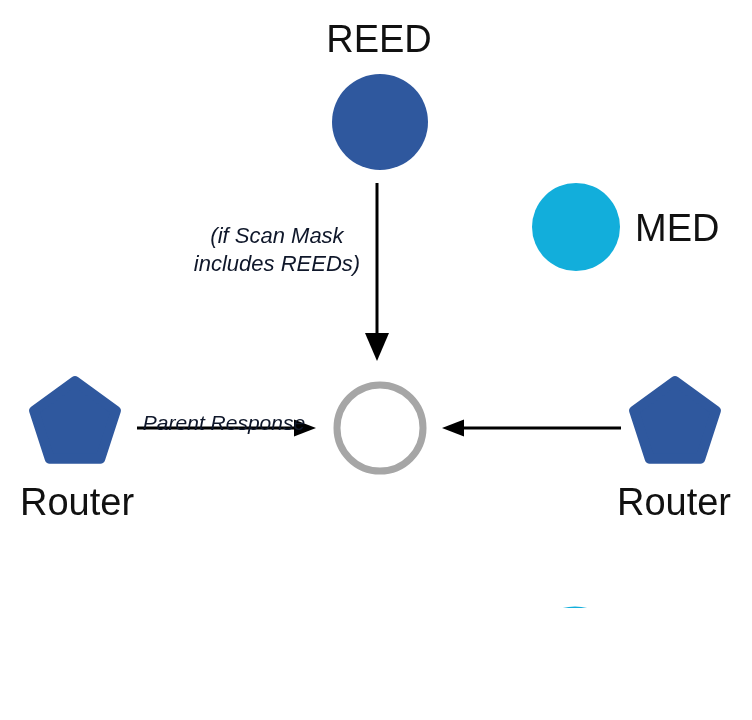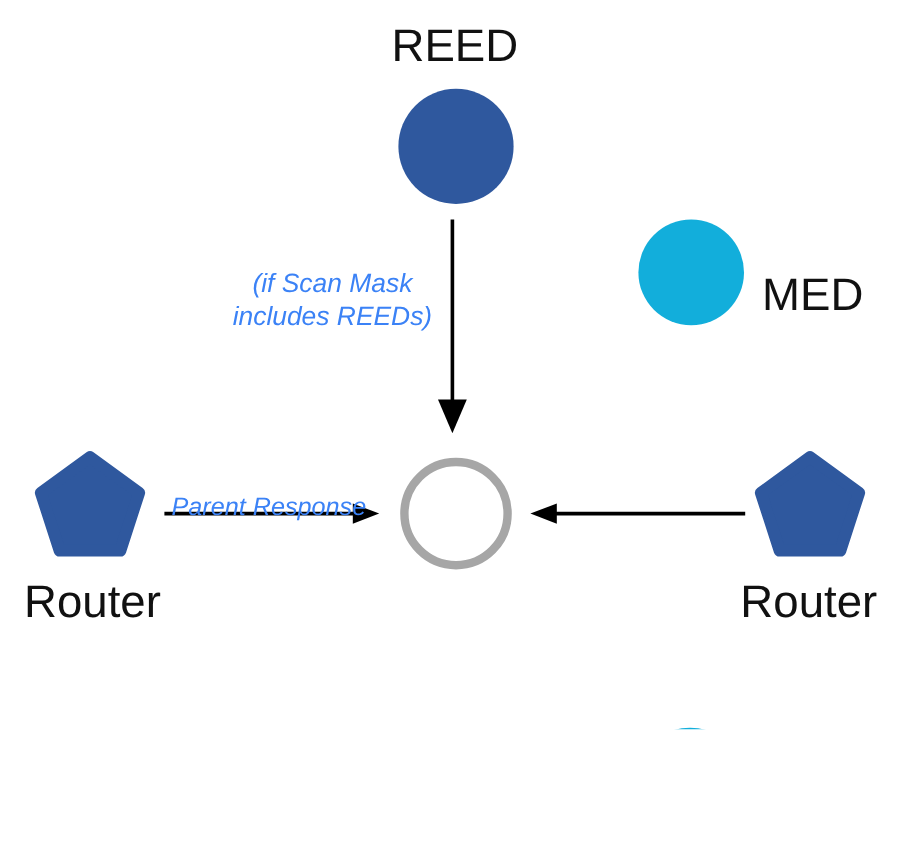--- a/index.html
+++ b/index.html
@@ -20,21 +20,21 @@
   .label {
     position: absolute;
     color: #111111;
     font-size: 38px;
     line-height: 1;
     white-space: nowrap;
   }
   .label.centered { transform: translateX(-50%); }
   .annotation {
     position: absolute;
-    color: #3b82f6;
+    color: #0f172a;
     font-style: italic;
     font-size: 22px;
     line-height: 28px;
     text-align: center;
     transform: translateX(-50%);
     white-space: pre-line;
   }
   .annotation.small { font-size: 21px; line-height: 1; }
 </style>
 </head>
@@ -67,21 +67,21 @@
     </g>
 
     <g>
       <line x1="621" y1="428" x2="462" y2="428" stroke-width="3" stroke="#000000"></line>
       <polygon points="442,428 464,419.5 464,436.5" fill="#000000"></polygon>
     </g>
   </svg>
 
   <div class="label centered" style="left:379px; top:20px;">REED</div>
 
-  <div class="label" style="left:635px; top:227px;text-align:right;">MED</div>
+  <div class="label" style="left:635px; top:209px;text-align:right;">MED</div>
 
 
   <div class="label" style="left:20px; top:483px;">Router</div>
 
   <div class="label centered" style="left:674px; top:483px;">Router</div>
 
   <div class="annotation" style="left:277px; top:222px;">(if Scan Mask
 includes REEDs)</div>
 
   <div class="annotation small" style="left:224px; top:412px;">Parent Response</div>

